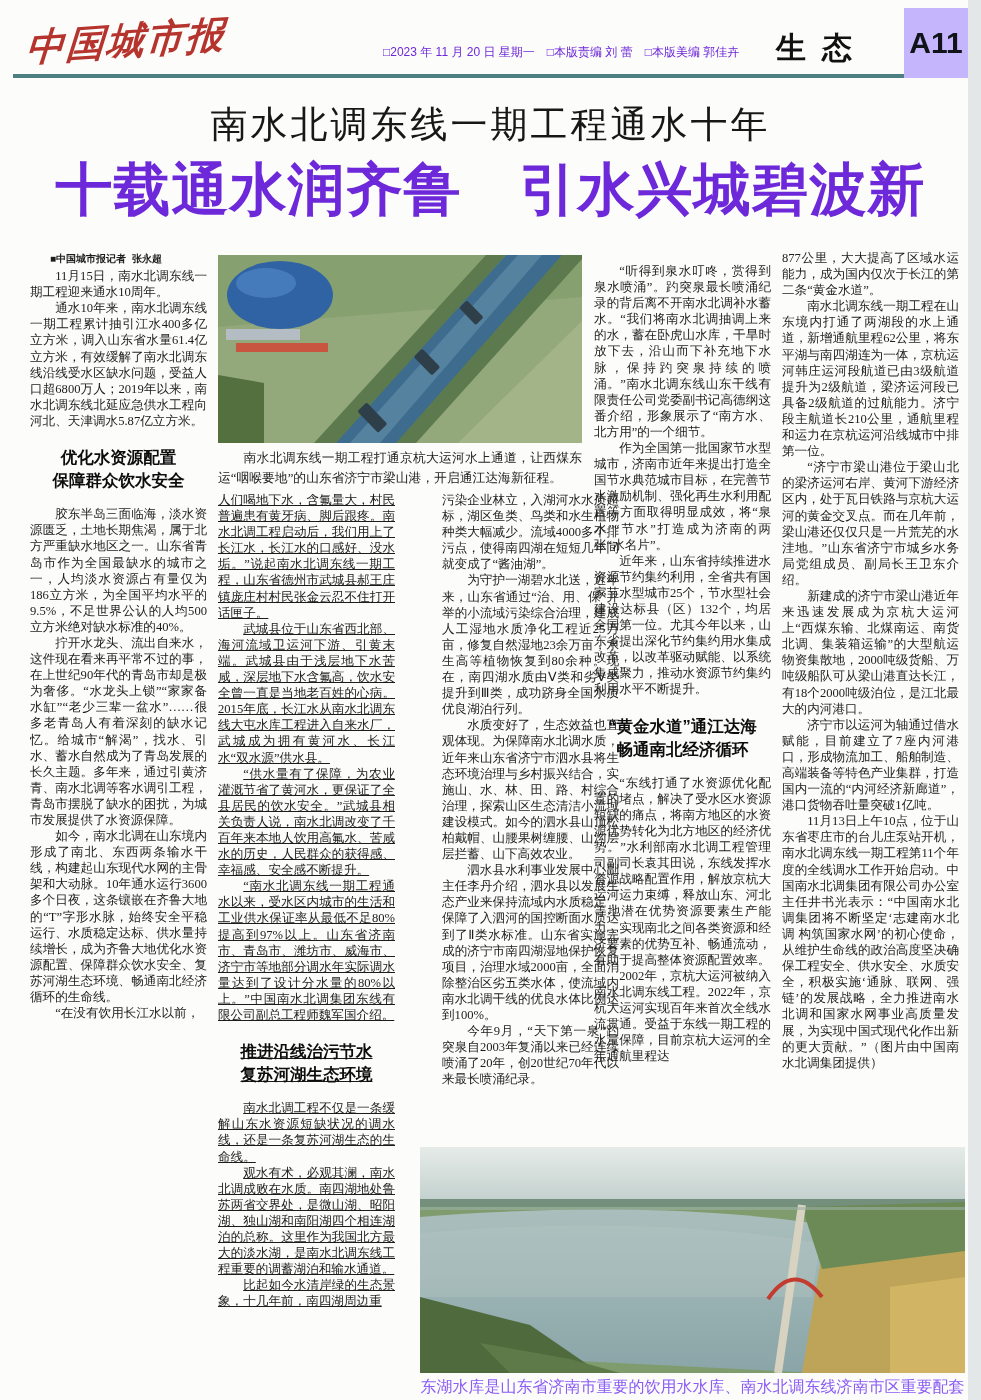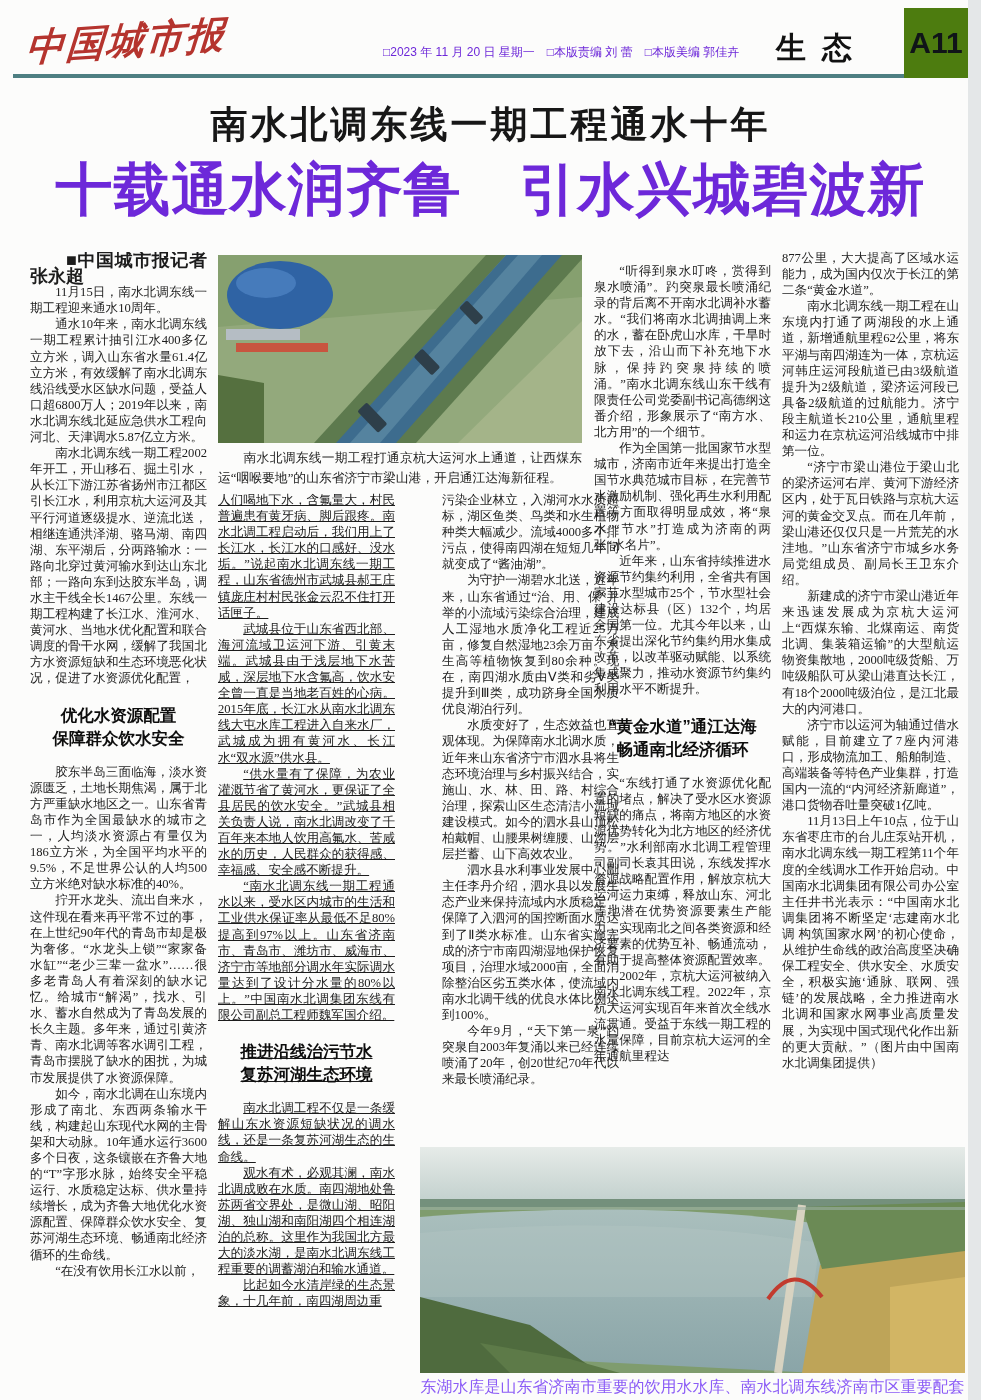--- a/index.html
+++ b/index.html
@@ -7,36 +7,36 @@
         font-family:"Liberation Serif",serif;color:#1c1c1c;}
   .edge-strip{position:absolute;top:0;right:0;width:13px;height:1400px;background:#e4e7e8;}
   
   .masthead{position:absolute;left:26px;top:16px;font-family:"DejaVu Serif",serif;font-style:italic;
             font-weight:bold;font-size:38px;color:#b5342e;transform:rotate(-4deg) skewX(-8deg);
             letter-spacing:2px;white-space:nowrap;}
   .dateline{position:absolute;left:383px;top:44px;font-size:12px;color:#6d28d9;
             font-family:"Liberation Sans",sans-serif;white-space:nowrap;}
   .section-label{position:absolute;left:728px;top:28px;font-size:30px;font-weight:bold;
                  letter-spacing:16px;color:#111;font-family:"Liberation Sans",sans-serif;margin-left:48px;}
-  .pageno-box{position:absolute;right:13px;top:8px;width:64px;height:70px;background:#4d7c0f;
+  .pageno-box{position:absolute;right:13px;top:8px;width:64px;height:70px;background:#c4b5fd;
               display:flex;align-items:center;justify-content:center;z-index:3;}
   .pageno{font-size:30px;font-weight:bold;font-family:"Liberation Sans",sans-serif;color:#101418;}
   .head-rule{position:absolute;left:13px;right:13px;top:74px;height:4px;background:#4e7f82;}
   
   .kicker{position:absolute;left:60px;right:60px;top:100px;text-align:center;font-size:37px;
-          font-weight:bold;color:#171717;letter-spacing:3px;}
+          font-weight:normal;color:#171717;letter-spacing:3px;}
   .main-head{position:absolute;left:10px;right:10px;top:152px;text-align:center;font-size:57px;
              font-weight:bold;color:#6d28d9;letter-spacing:1px;white-space:nowrap;}
   
   .col{position:absolute;width:177px;font-size:12.6px;line-height:16.1px;text-align:justify;
        overflow:hidden;}
   .col p{margin:0;text-indent:2em;}
   .col p.cont{text-indent:0;}
-  .byline{font-weight:bold;font-size:18px;margin:0 0 24px 0;text-indent:0;
-          font-family:Liberation Serif, serif;}
+  .byline{font-weight:bold;font-size:10px;margin:0 0 24px 0;text-indent:0;
+          font-family:Liberation Mono, monospace;}
   .subhead{font-family:"Liberation Sans",sans-serif;font-weight:bold;text-align:center;
            font-size:16.5px;line-height:1.4;margin:17px 0 14px;color:#0d0d0d;}
   #col1{left:30px;top:252px;height:1146px;}
   #col2{left:218px;top:492px;height:908px;text-decoration:underline;}
   #col3{left:426px;top:492px;height:652px;margin-left:16px;}
   #col4{left:594px;top:250px;height:894px;margin-top:13px;}
   #col5{left:782px;top:250px;height:890px;}
   
   .photo{position:absolute;display:block;}
   #photo-top{left:218px;top:255px;width:364px;height:188px;}
@@ -81,21 +81,20 @@
       <rect x="203" y="94" width="12" height="26" rx="2" transform="rotate(-44 209 107)"></rect>
       <rect x="248" y="46" width="11" height="24" rx="2" transform="rotate(-44 253 58)"></rect>
     </g>
   </svg>
   <div class="caption-top">南水北调东线一期工程打通京杭大运河水上通道，让西煤东运“咽喉要地”的山东省济宁市梁山港，开启通江达海新征程。</div>
 
   <div class="col" id="col1">
     <p class="byline">■中国城市报记者 张永超</p>
     <p>11月15日，南水北调东线一期工程迎来通水10周年。</p>
     <p>通水10年来，南水北调东线一期工程累计抽引江水400多亿立方米，调入山东省水量61.4亿立方米，有效缓解了南水北调东线沿线受水区缺水问题，受益人口超6800万人；2019年以来，南水北调东线北延应急供水工程向河北、天津调水5.87亿立方米。</p>
-    <p>南水北调东线一期工程2002年开工，开山移石、掘土引水，从长江下游江苏省扬州市江都区引长江水，利用京杭大运河及其平行河道逐级提水、逆流北送，相继连通洪泽湖、骆马湖、南四湖、东平湖后，分两路输水：一路向北穿过黄河输水到达山东北部；一路向东到达胶东半岛，调水主干线全长1467公里。东线一期工程构建了长江水、淮河水、黄河水、当地水优化配置和联合调度的骨干水网，缓解了我国北方水资源短缺和生态环境恶化状况，促进了水资源优化配置，</p>
     <div class="subhead">
       <div>优化水资源配置</div>
       <div>保障群众饮水安全</div>
     </div>
     <p>胶东半岛三面临海，淡水资源匮乏，土地长期焦渴，属于北方严重缺水地区之一。山东省青岛市作为全国最缺水的城市之一，人均淡水资源占有量仅为186立方米，为全国平均水平的9.5%，不足世界公认的人均500立方米绝对缺水标准的40%。</p>
     <p>拧开水龙头、流出自来水，这件现在看来再平常不过的事，在上世纪90年代的青岛市却是极为奢侈。“水龙头上锁”“家家备水缸”“老少三辈一盆水”……很多老青岛人有着深刻的缺水记忆。给城市“解渴”，找水、引水、蓄水自然成为了青岛发展的长久主题。多年来，通过引黄济青、南水北调等客水调引工程，青岛市摆脱了缺水的困扰，为城市发展提供了水资源保障。</p>
     <p>如今，南水北调在山东境内形成了南北、东西两条输水干线，构建起山东现代水网的主骨架和大动脉。10年通水运行3600多个日夜，这条镶嵌在齐鲁大地的“T”字形水脉，始终安全平稳运行、水质稳定达标、供水量持续增长，成为齐鲁大地优化水资源配置、保障群众饮水安全、复苏河湖生态环境、畅通南北经济循环的生命线。</p>
     <p>“在没有饮用长江水以前，</p>
   </div>
 

